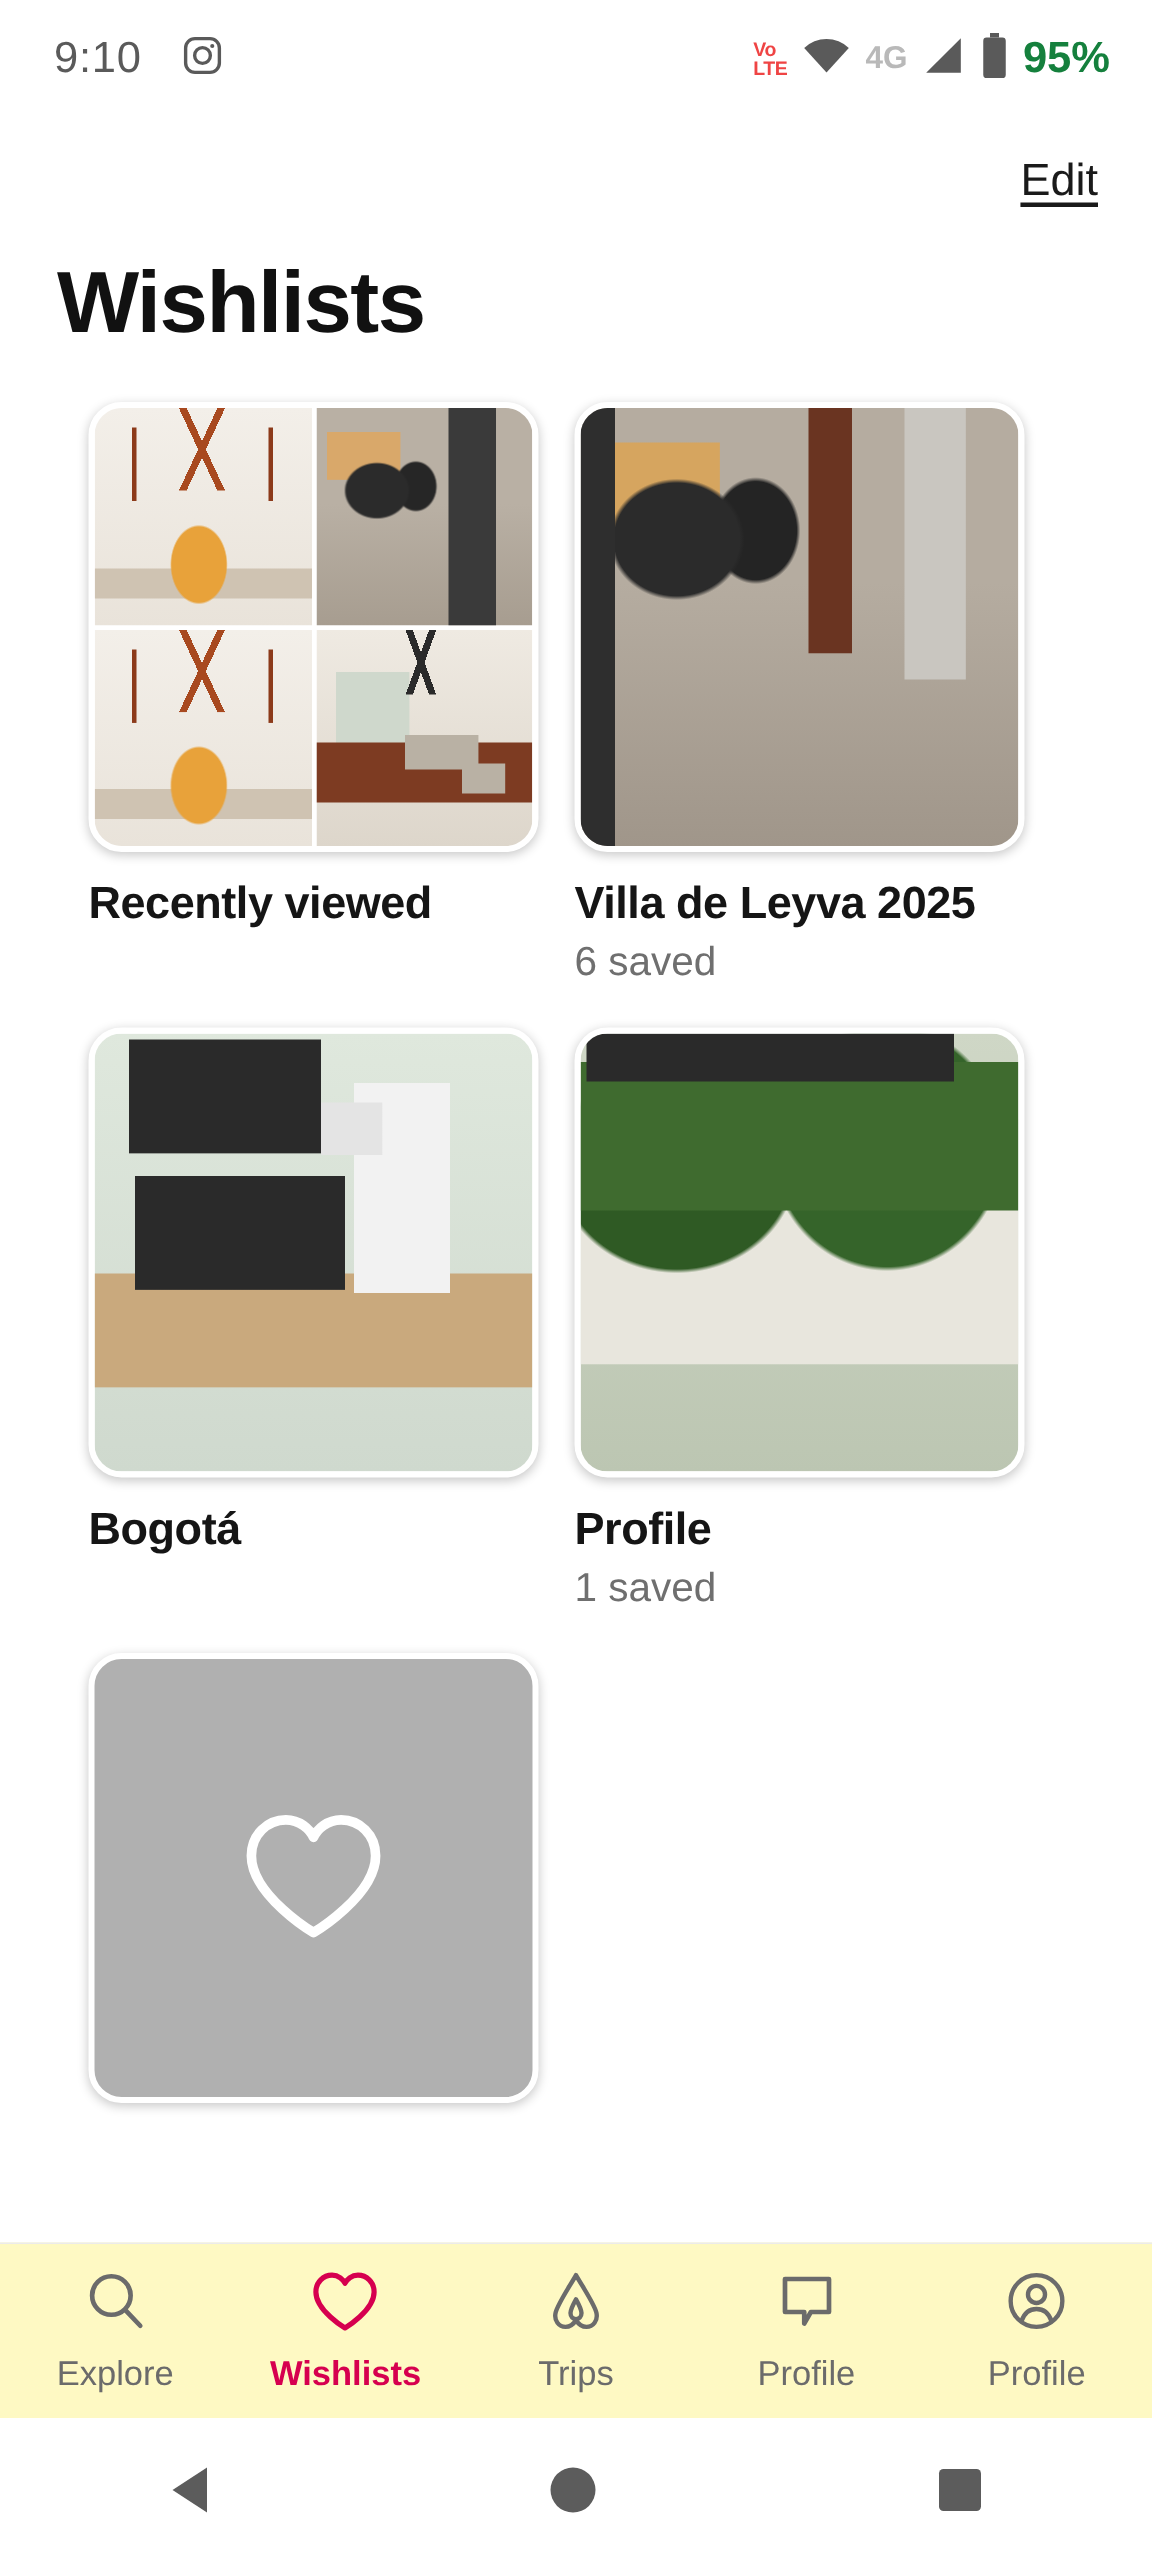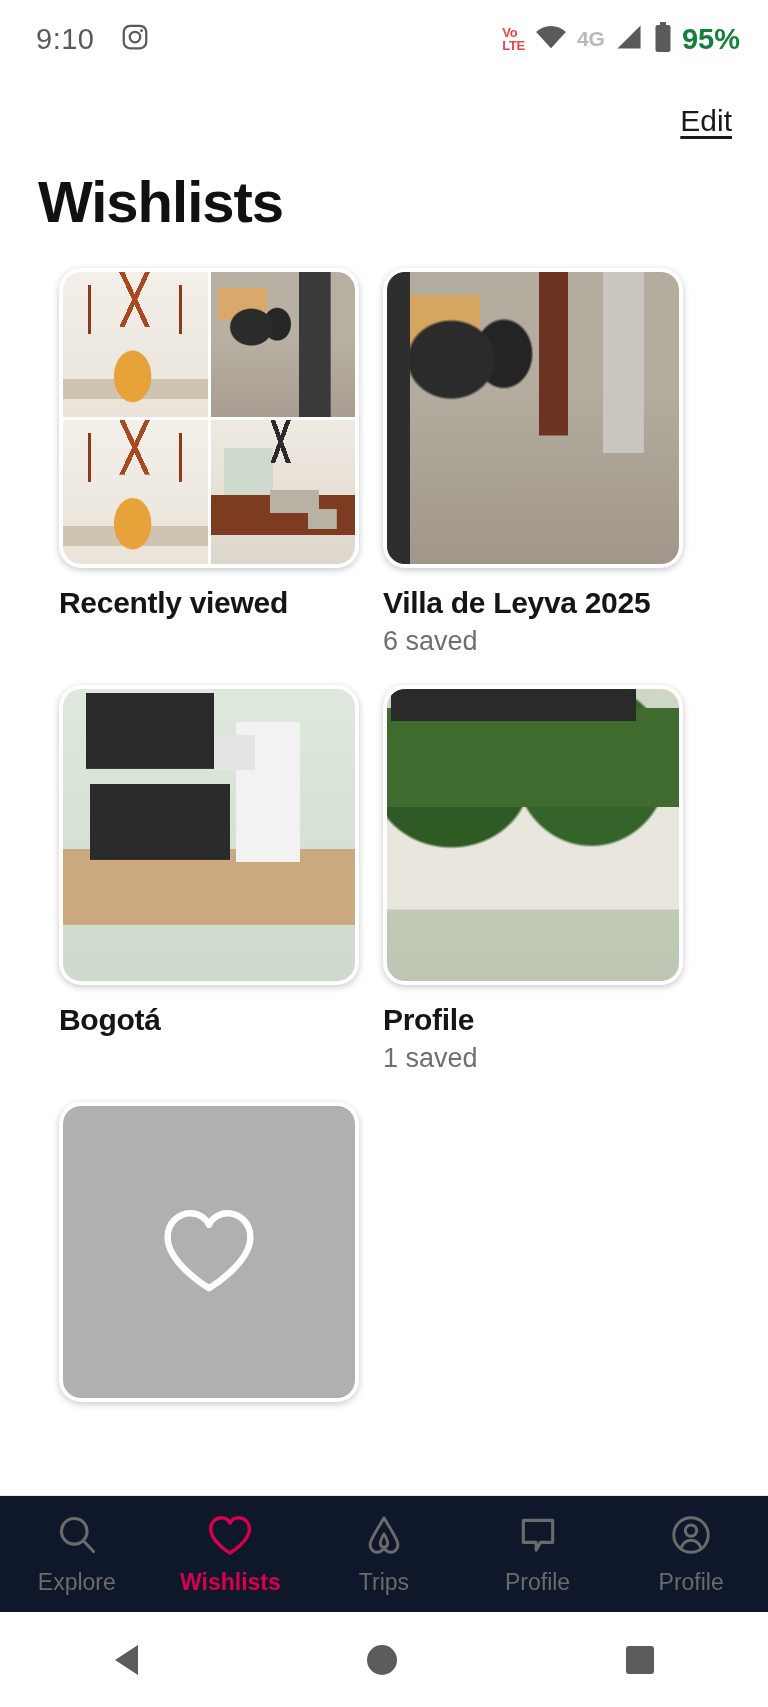--- a/index.html
+++ b/index.html
@@ -61,21 +61,21 @@
   .placeholder-thumb {
     width: 300px; height: 300px; border-radius: 22px;
     background: #b0b0b0; border: 4px solid #fff;
     box-shadow: 0 2px 7px rgba(0,0,0,.22);
     display: flex; align-items: center; justify-content: center;
   }
 
   
   .bottomnav {
     position: absolute; left: 0; bottom: 95px; width: 768px; height: 117px;
-    background: #0f172a; border-top: 1px solid #ebebeb;
+    background: #fef9c3; border-top: 1px solid #ebebeb;
     display: flex; align-items: center; justify-content: space-around;
   }
   .nav-item { display: flex; flex-direction: column; align-items: center; gap: 8px; width: 150px; cursor: pointer; }
   .nav-label { font-size: 23px; color: #6b6b6b; }
   .nav-item.active .nav-label { color: #d6004f; font-weight: bold; }
 
   
   .sysbar {
     position: absolute; left: 0; bottom: 0; width: 768px; height: 95px;
     background: #fff; display: flex; align-items: center; justify-content: space-around;

